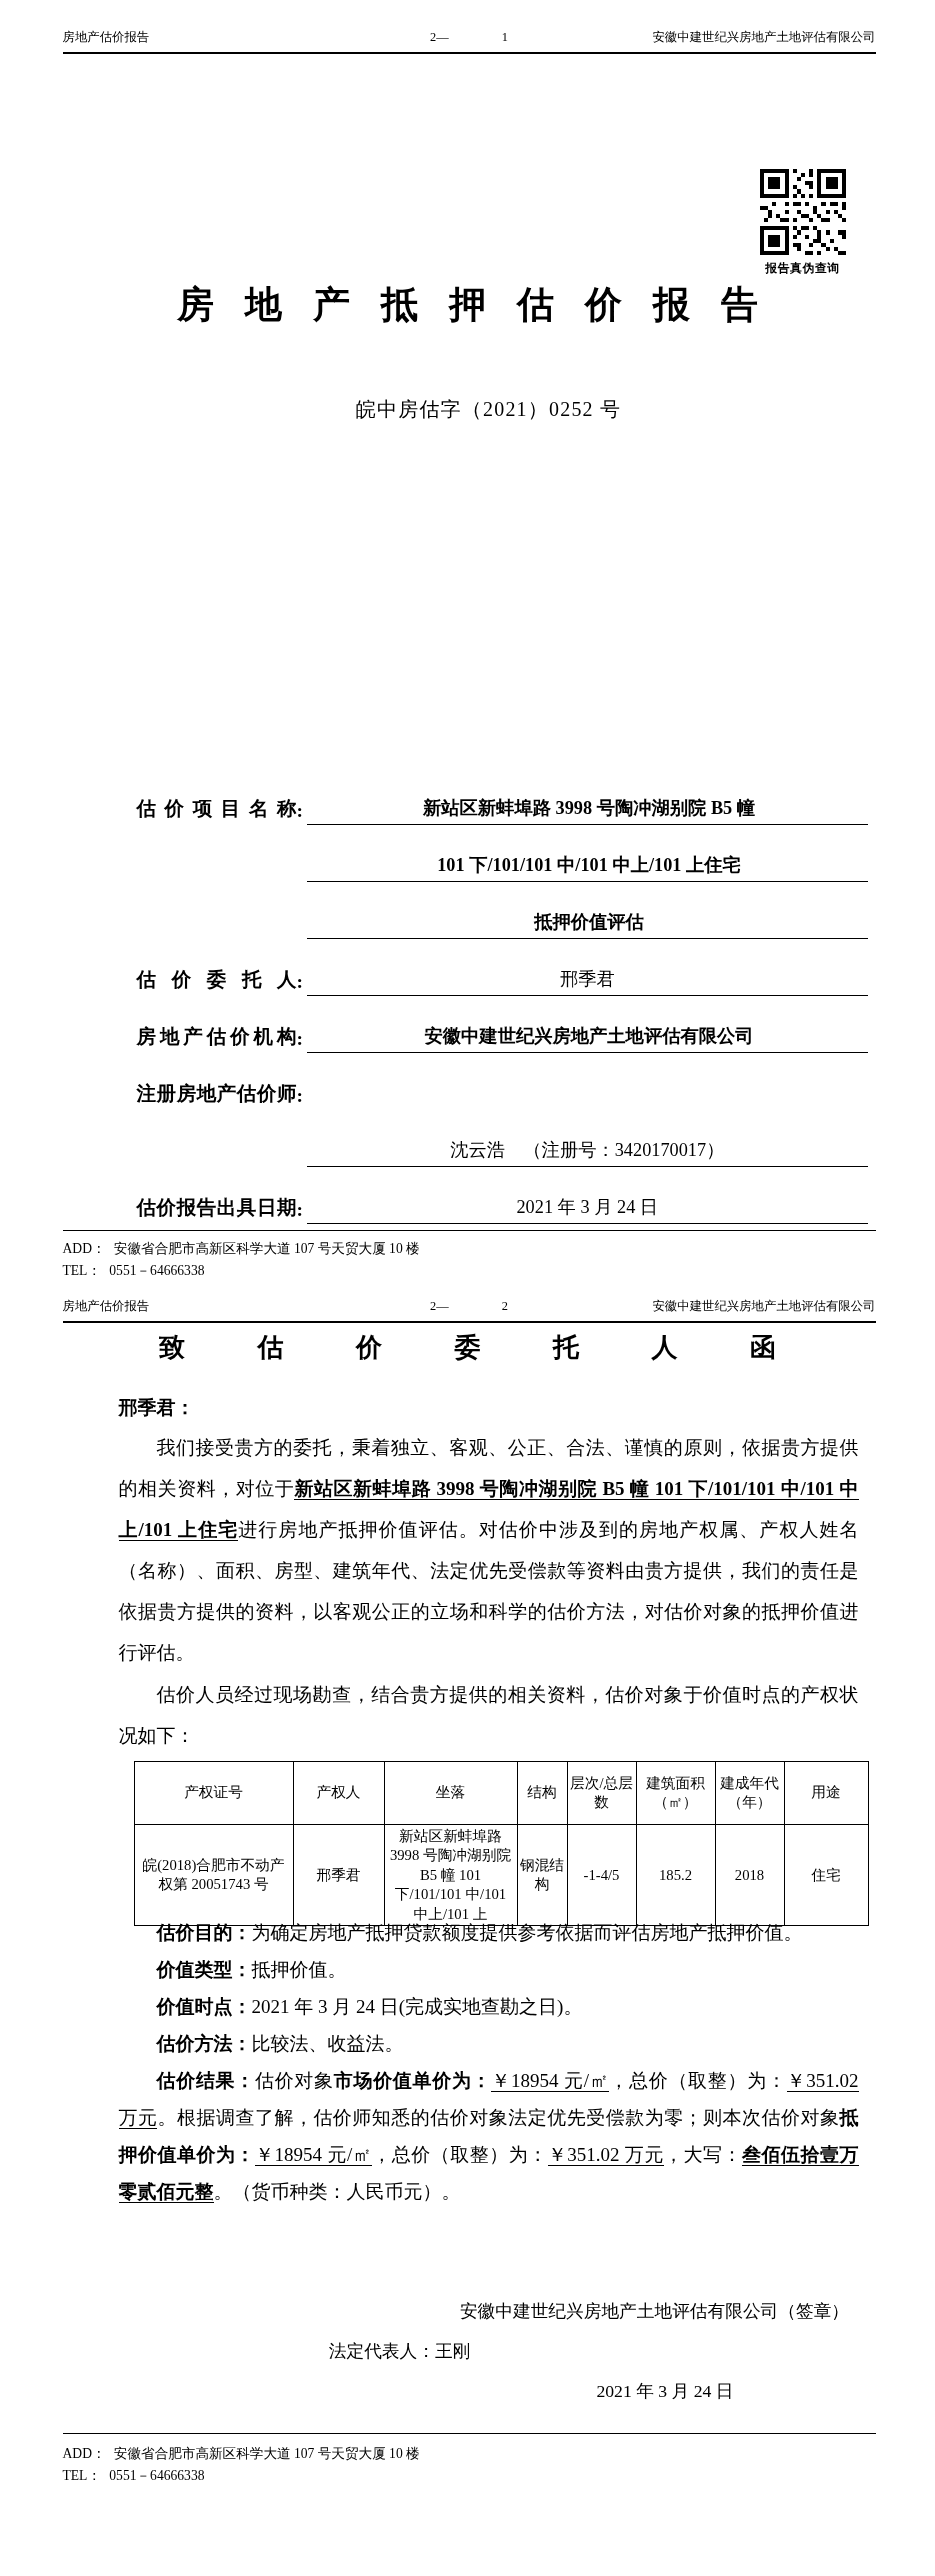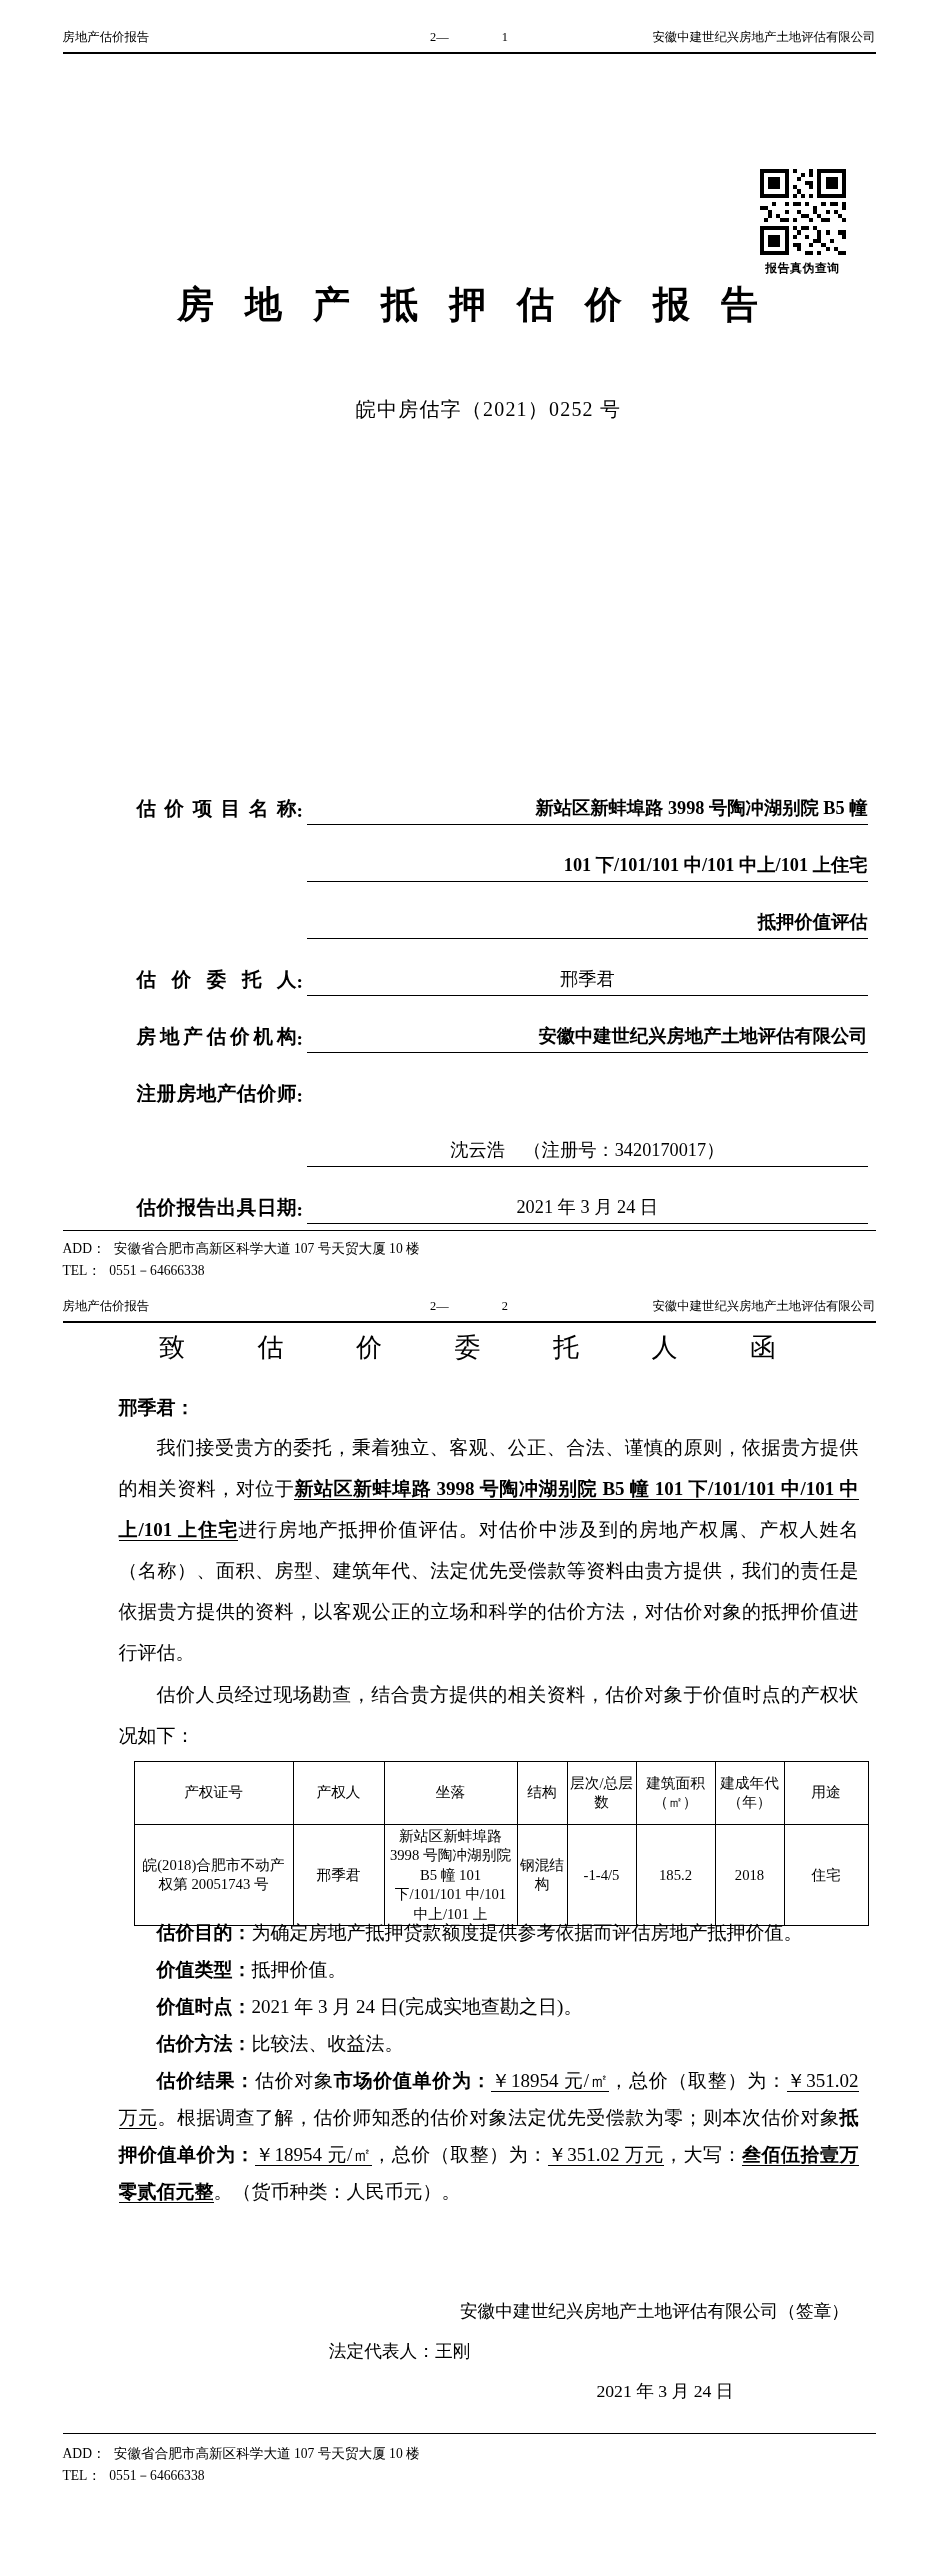--- a/index.html
+++ b/index.html
@@ -48,27 +48,27 @@
     display:inline-block;width:160px;
     font-size:19.5px;font-weight:700;line-height:26px;
     text-align:justify;text-align-last:justify;
     padding-bottom:3.5px;flex:none;
   }
   .fcolon{flex:none;width:10.6px;font-size:19.5px;font-weight:700;padding-bottom:3.5px;}
   .fvalue{
     flex:1;border-bottom:1.8px solid #000;
     font-size:18.3px;line-height:26px;padding-bottom:3.5px;
   }
-  .v-left{text-align:right;padding-left:3.5px;}
+  .v-left{text-align:center;padding-left:3.5px;}
   .v-center{text-align:center;}
   .v-bold{font-weight:700;}
   
   .lettertitle{
     left:0;right:0;text-align:center;
-    font-weight:400;font-size:26px;line-height:37px;
+    font-weight:700;font-size:26px;line-height:37px;
     letter-spacing:33px;text-indent:33px;white-space:nowrap;
   }
   .saluta{left:109px;font-size:19px;font-weight:700;}
   .bodypara{
     left:109px;width:740px;
     font-size:19px;line-height:41px;
     text-align:justify;text-indent:38px;
   }
   .subject{font-weight:700;border-bottom:1.8px solid #000;}
   

